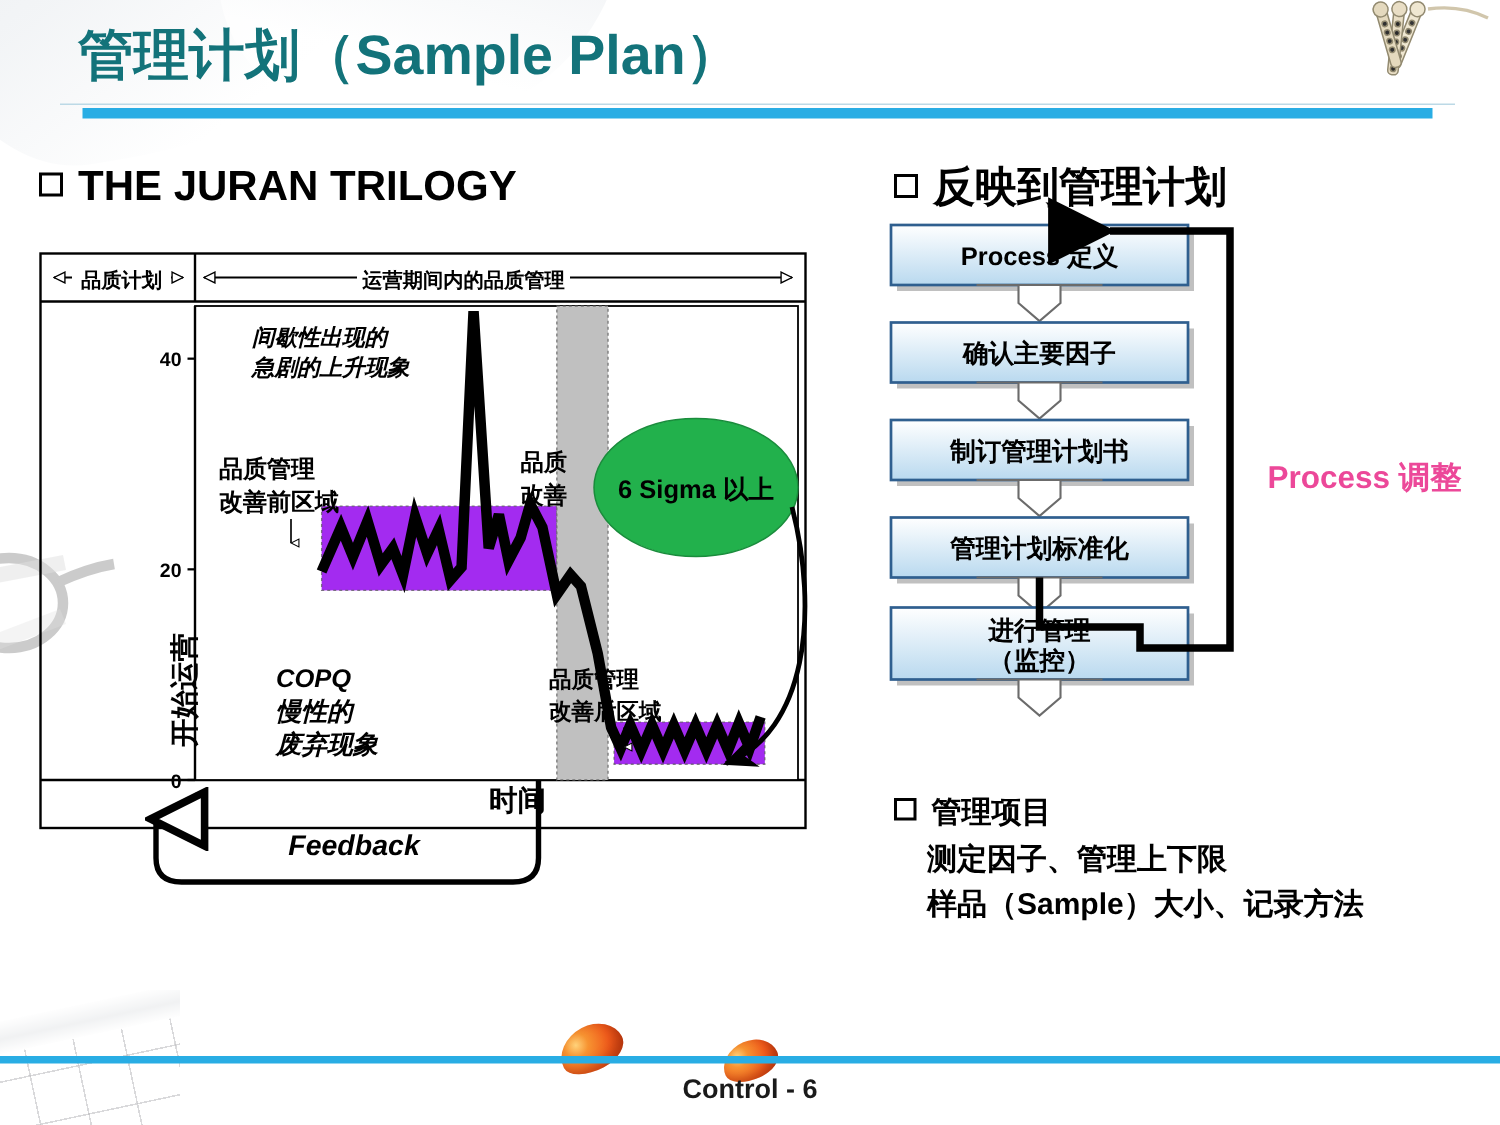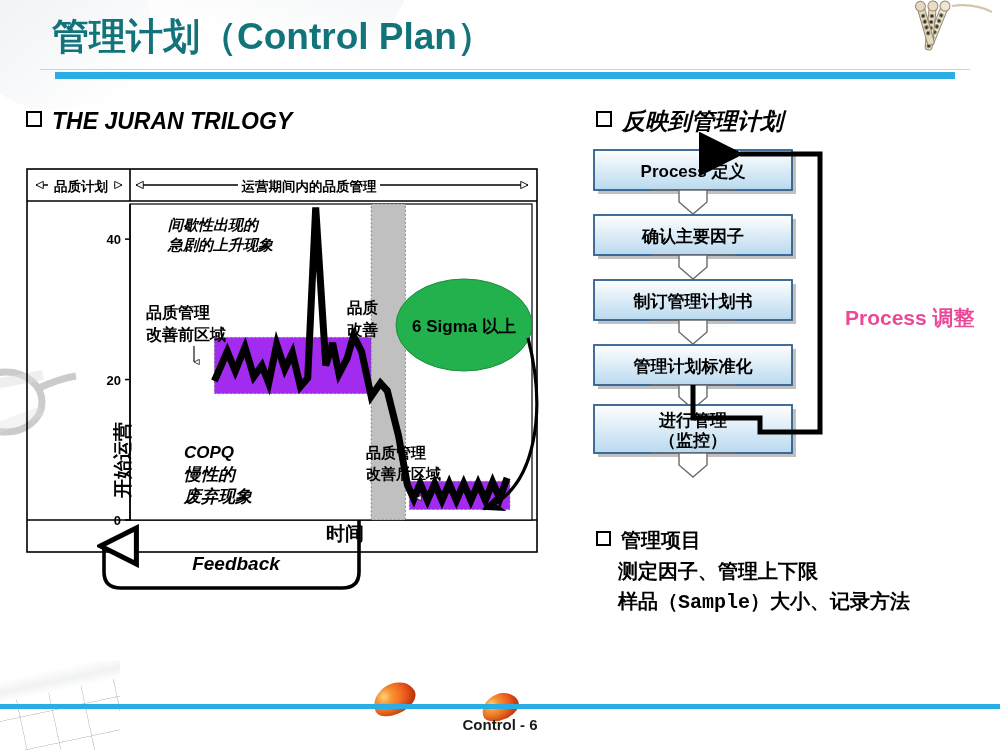--- a/index.html
+++ b/index.html
@@ -98,25 +98,24 @@
   .title-rule-thin {
     position: absolute;
     left: 40px; top: 69px;
     width: 930px; height: 1px;
     background: #bcd9e6;
   }
 
   
   .sec-head {
     position: absolute;
-    font-size: 23px;
+    font-size: 28px;
     font-weight: bold;
     color: #000000;
     white-space: nowrap;
-    font-style: italic;
   }
   .sq-bullet {
     display: inline-block;
     width: 12px; height: 12px;
     border: 2.4px solid #000;
     margin-right: 10px;
     vertical-align: 2px;
   }
 
   
@@ -129,21 +128,21 @@
   
   .mgmt-list {
     position: absolute;
     left: 596px; top: 527px;
     width: 400px;
     font-size: 20px;
     font-weight: bold;
     color: #000;
     line-height: 30.5px;
   }
-  .mgmt-list .row { white-space: nowrap; font-family: Liberation Mono, monospace; }
+  .mgmt-list .row { white-space: nowrap; }
   .mgmt-list .indent { padding-left: 22px; }
 
   .proc-adjust-label {
     position: absolute;
     left: 845px; top: 304px;
     font-size: 21px;
     font-weight: bold;
     color: #ec4899;
     white-space: nowrap;
   }
@@ -153,21 +152,21 @@
     position: absolute;
     left: 0px; top: 704px;
     width: 1000px; height: 5px;
     background: #29ade4;
   }
   .footer-text {
     position: absolute;
     left: 0; top: 716px;
     width: 1000px;
     text-align: center;
-    font-size: 15px;
+    font-size: 18px;
     font-weight: bold;
     color: #1a1a1a;
   }
   .bean {
     position: absolute;
     width: 44px; height: 30px;
     border-radius: 52% 48% 46% 54% / 60% 58% 42% 40%;
     background:
       radial-gradient(circle at 32% 28%, #ffd27a 0%, #f79331 22%, #ef5a1b 60%, #c3360f 100%);
     box-shadow: inset -3px -4px 7px rgba(120,30,0,.35);
@@ -236,21 +235,21 @@
             <circle cx="47.5" cy="16" r="1.8"></circle>
               <circle cx="47.5" cy="22" r="1.8"></circle>
             <circle cx="47.5" cy="28" r="1.8"></circle>
               <circle cx="47.5" cy="34" r="1.8"></circle>
           </g>
         </g>
       </g>
     </svg>
   </div>
 
-  <div class="slide-title">管理计划（Control Plan）</div>
+  <div class="slide-title">管理计划（Sample Plan）</div>
   <div class="title-rule-thin"></div>
   <div class="title-rule"></div>
 
   <div class="sec-head" style="left:26px; top:108px;">
     <span class="sq-bullet"></span><span>THE JURAN TRILOGY</span>
   </div>
 
   <div class="sec-head" style="left:596px; top:106px;">
     <span class="sq-bullet"></span><span>反映到管理计划</span>
   </div>

